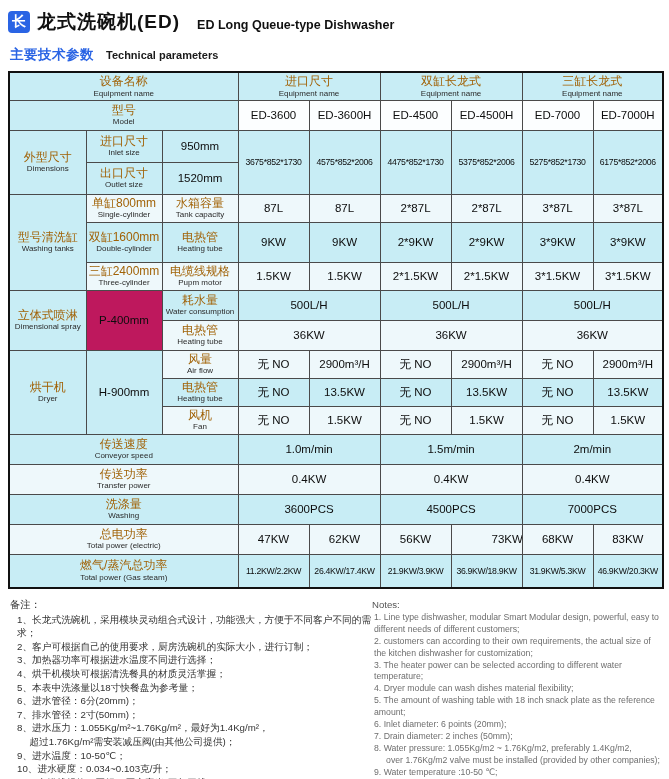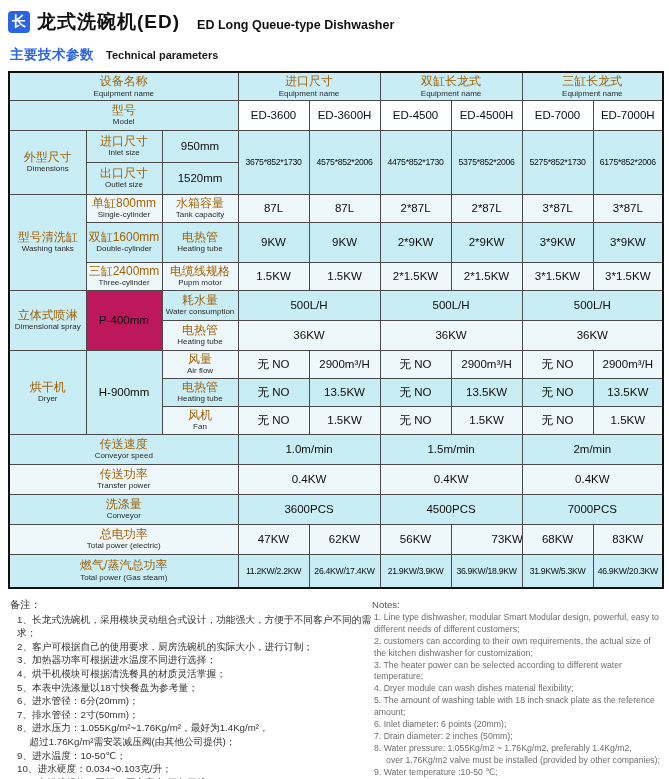--- a/index.html
+++ b/index.html
@@ -257,21 +257,21 @@
             <div class="cn">传送功率</div>
             <div class="en">Transfer power</div>
           </td>
           <td colspan="2" class="val" style="background: rgb(238, 248, 251);">0.4KW</td>
           <td colspan="2" class="val" style="background: rgb(238, 248, 251);">0.4KW</td>
           <td colspan="2" class="val" style="background: rgb(238, 248, 251);">0.4KW</td>
         </tr>
         <tr style="height: 30px;">
           <td colspan="3" style="background: rgb(200, 237, 245);">
             <div class="cn">洗涤量</div>
-            <div class="en">Conveyor</div>
+            <div class="en">Washing</div>
           </td>
           <td colspan="2" class="val" style="background: rgb(200, 237, 245);">3600PCS</td>
           <td colspan="2" class="val" style="background: rgb(200, 237, 245);">4500PCS</td>
           <td colspan="2" class="val" style="background: rgb(200, 237, 245);">7000PCS</td>
         </tr>
         <tr style="height: 30px;">
           <td colspan="3" style="background: rgb(238, 248, 251);">
             <div class="cn">总电功率</div>
             <div class="en">Total power (electric)</div>
           </td>

